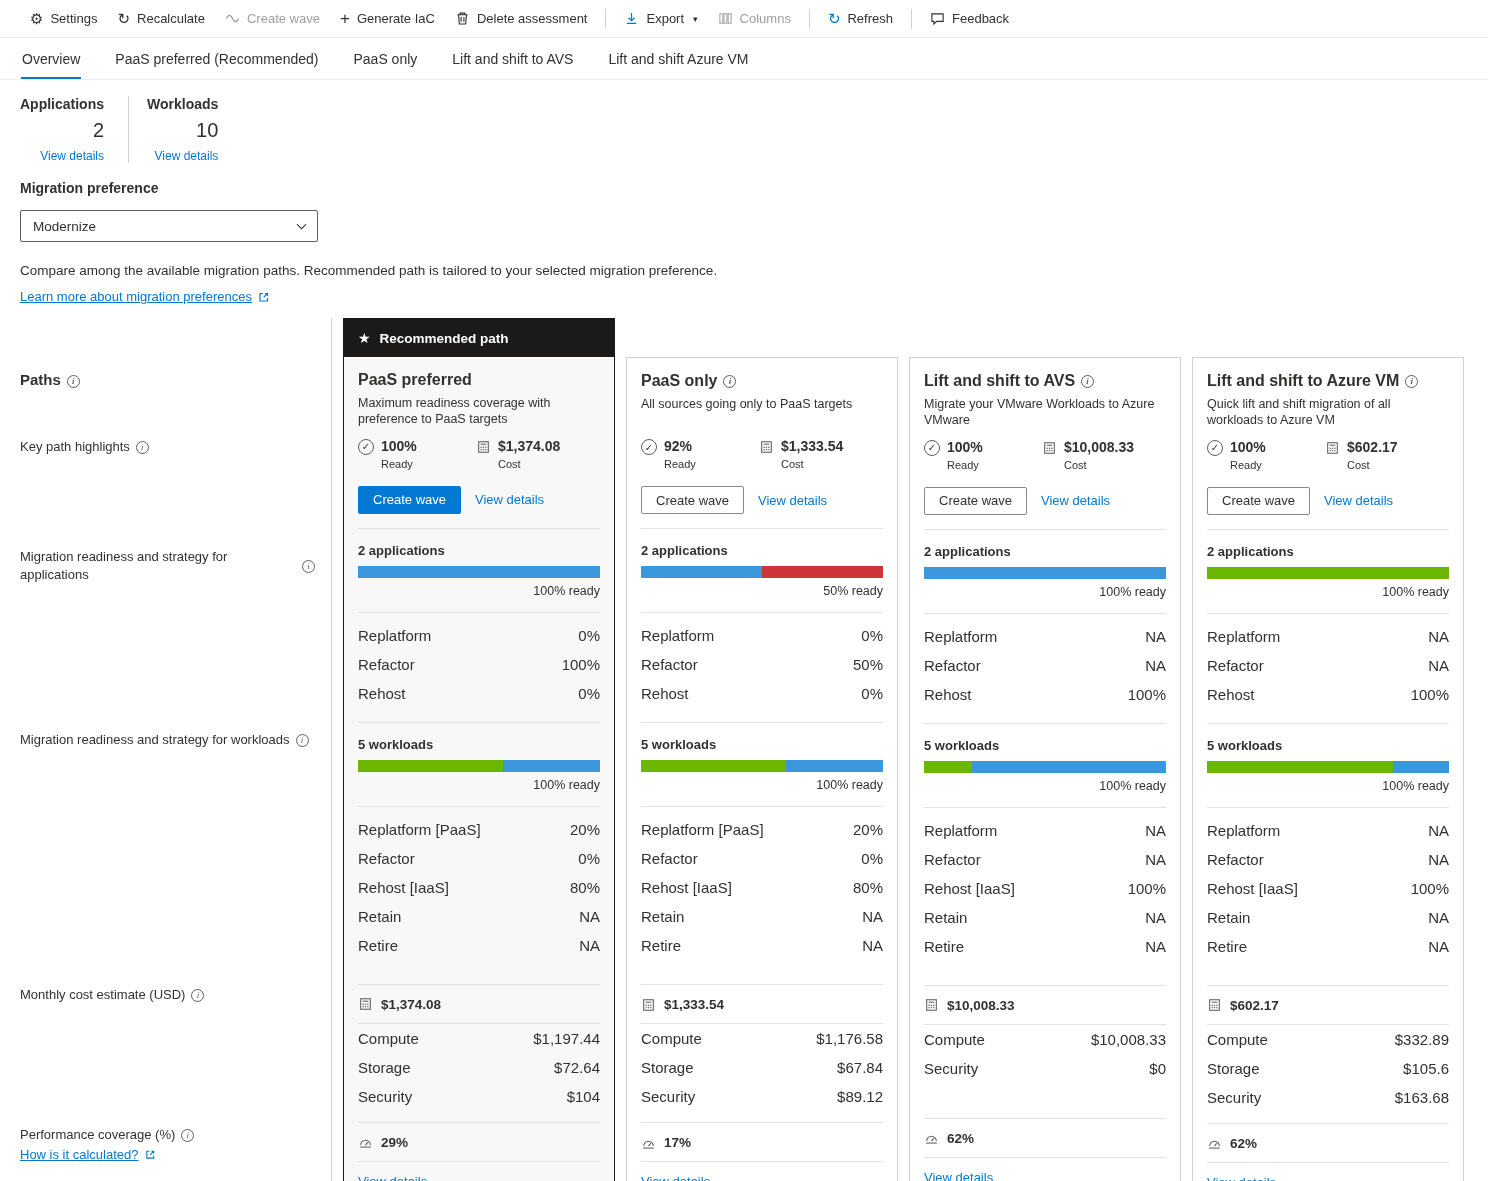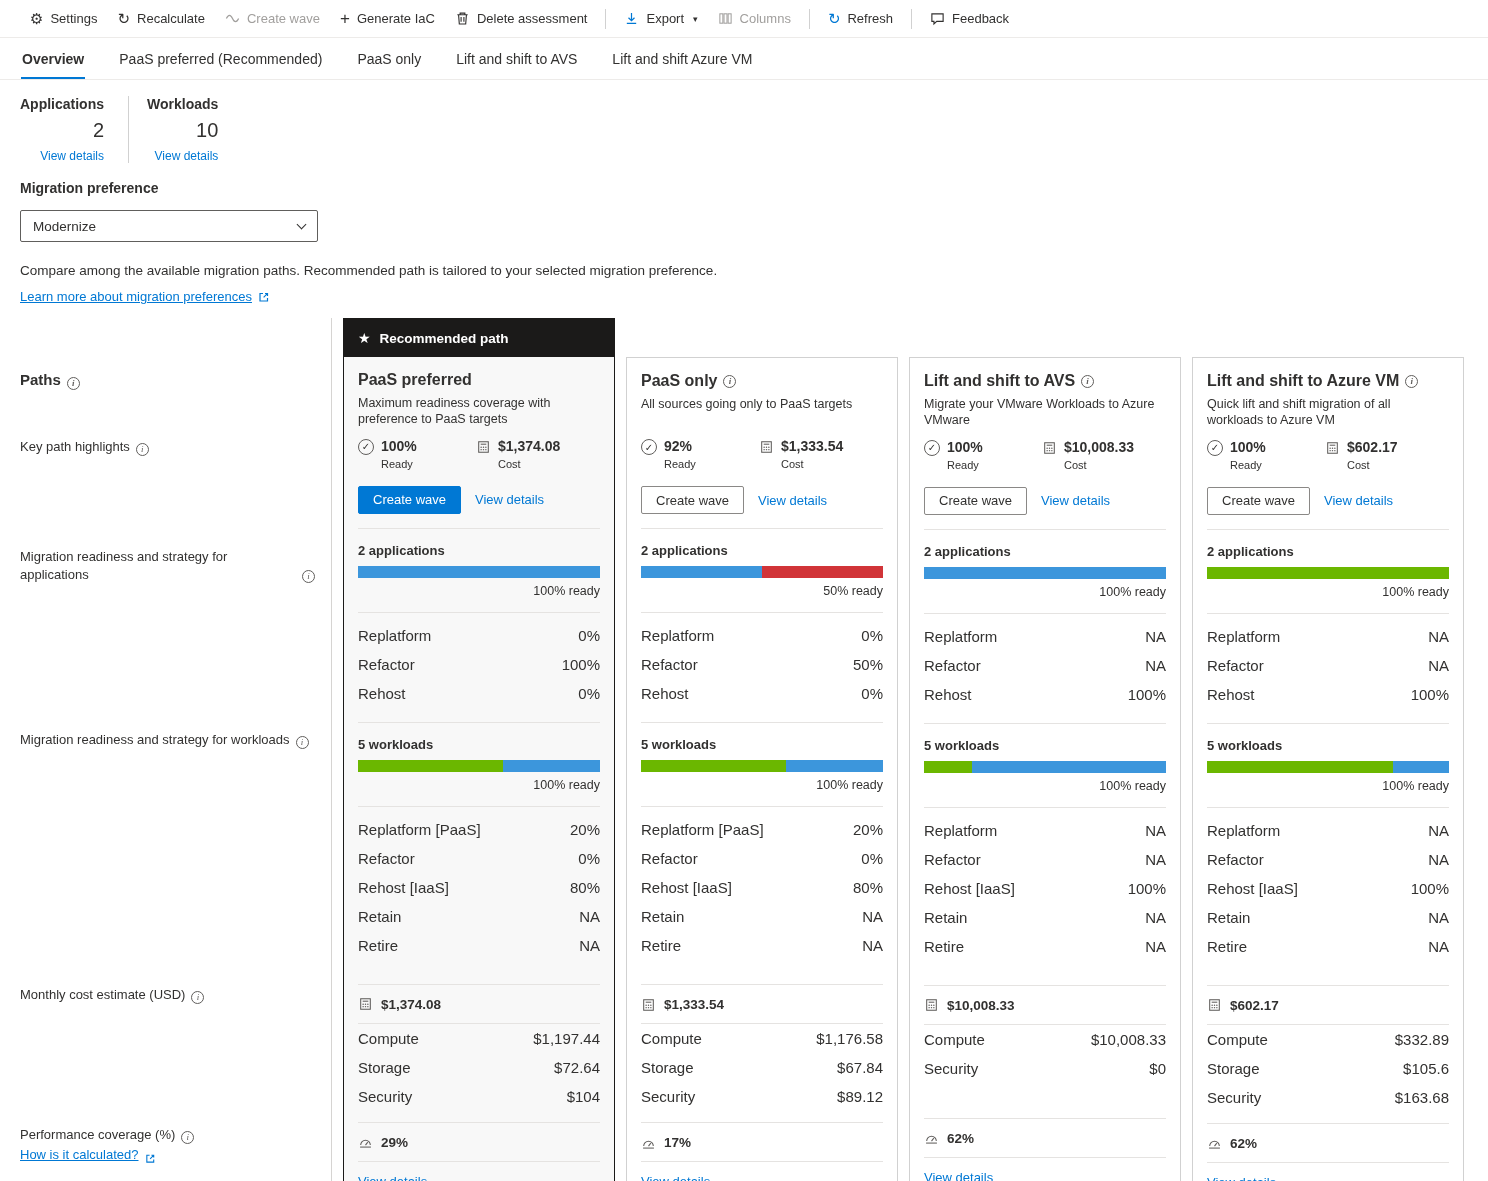--- a/index.html
+++ b/index.html
@@ -18,21 +18,21 @@
   .tb-ic { font-size:15px; line-height:1; display:inline-flex; align-items:center; }
   .tb-ic svg { display:block; }
   .tb-item.disabled .tb-ic { color:#a19f9d; }
   .ic-blue { color:#0078d4; }
   .tb-div { width:1px; height:20px; background:#d1d1d1; margin:0 8px; }
   .chev-sm { font-size:9px; color:#323130; margin-left:2px; }
 
   
   .tabs { display:flex; gap:33px; padding:0 21px; border-bottom:1px solid #edebe9; height:42px; align-items:stretch; }
   .tab { display:flex; align-items:center; font-size:14px; cursor:pointer; position:relative; padding:0 1px; }
-  .tab.active { font-weight:bold; }
+  .tab.active { font-weight:normal; }
   .tab.active::after { content:""; position:absolute; left:0; right:0; bottom:0; height:2px; background:#0078d4; }
 
   
   .stats { display:flex; padding:16px 20px 0; }
   .stat { padding-right:24px;text-align:right; }
   .stat + .stat { border-left:1px solid #d1d1d1; padding-left:18px; }
   .stat-label { font-weight:bold; font-size:14px; }
   .stat-value { font-size:20px; margin-top:7px; }
   .stat-link { display:inline-block; color:#0078d4; font-size:12px; margin-top:7px; cursor:pointer; }
 
@@ -43,21 +43,21 @@
   .chev { width:7px; height:7px; border-right:1.5px solid #323130; border-bottom:1.5px solid #323130; transform:rotate(45deg); margin-top:-4px; }
 
   .intro { padding:21px 20px 0; font-size:13.5px; }
   .learn { margin-top:11px; padding:0 20px; }
   .learn a { color:#0078d4; text-decoration:underline; font-size:13px; cursor:pointer; display:inline-flex; align-items:center; gap:6px; }
   .ext-ic { display:inline-flex; color:#0078d4; }
 
   
   .paths { display:flex; padding:0 20px 18px; margin-top:14px; }
   .left-col { flex:0 0 312px; position:relative; border-right:1px solid #d6d4d2; margin-right:11px; }
-  .left-label { position:absolute; left:0; right:16px; display:flex; gap:6px; align-items:flex-end; font-size:13px; line-height:1.35; }
+  .left-label { position:absolute; left:0; right:16px; display:flex; gap:6px; align-items:center; font-size:13px; line-height:1.35; }
   .l-paths { top:52px; font-size:15px; font-weight:bold; }
   .l-key { top:120px; }
   .l-apps { top:230px; }
   .l-wl { top:413px; }
   .l-cost { top:668px; }
   .l-perf { top:808px; }
   .l-perf-link { top:828px; }
   .l-perf-link a { color:#0078d4; text-decoration:underline; font-size:13px; cursor:pointer; }
 
   .info-i { display:inline-flex; align-items:center; justify-content:center; width:13px; height:13px; flex:0 0 13px; border:1px solid #605e5c; border-radius:50%; color:#605e5c; margin-top:2px; cursor:pointer; }

